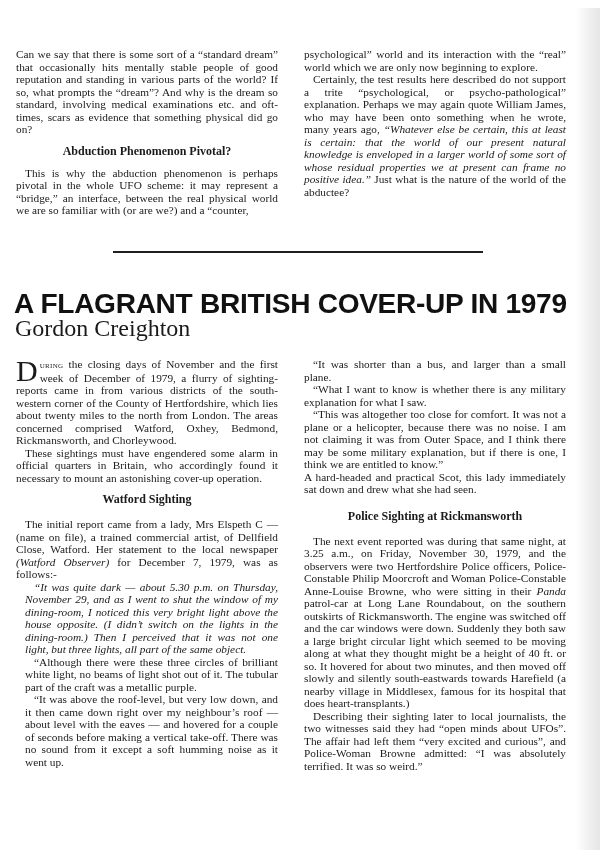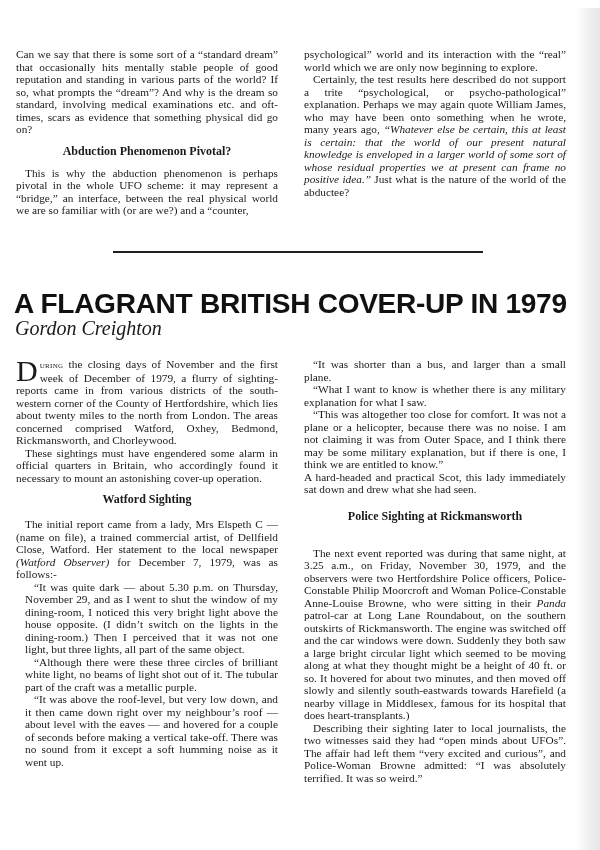--- a/index.html
+++ b/index.html
@@ -48,22 +48,21 @@
       letter-spacing: -0.3px;
       line-height: 30px;
       color: #111;
       white-space: nowrap;
       transform: scaleX(0.985);
       transform-origin: left top;
     }
     #byline {
       position: absolute; left: 15px; top: 309px;
       font-family: "Liberation Serif", "DejaVu Serif", serif;
-      font-style: italic;
-      font-size: 20px;
+      font-size: 24px;
       line-height: 22px;
       color: #1a1a1a;
     }
     #bottom-left { left: 16px; top: 350px; }
     #bottom-right { left: 304px; top: 350px; }
     .dropcap {
       float: left;
       font-size: 30px;
       line-height: 24px;
       margin: 1px 2px 0 0;
@@ -90,28 +89,28 @@
   <div id="divider"></div>
 
   <div id="headline">A FLAGRANT BRITISH COVER-UP IN 1979</div>
   <div id="byline">Gordon Creighton</div>
 
   <div class="col" id="bottom-left">
     <p class="noindent"><span class="dropcap">D</span><span class="smallcaps">uring</span><span> the closing days of November and the first week of December of 1979, a flurry of sighting-reports came in from various districts of the south-western corner of the County of Hertfordshire, which lies about twenty miles to the north from London. The areas concerned comprised Watford, Oxhey, Bedmond, Rickmansworth, and Chorleywood.</span></p>
     <p>These sightings must have engendered some alarm in official quarters in Britain, who accordingly found it necessary to mount an astonishing cover-up operation.</p>
     <h3 style="margin-bottom:12px;">Watford Sighting</h3>
     <p><span>The initial report came from a lady, Mrs Elspeth C — (name on file), a trained commercial artist, of Dellfield Close, Watford. Her statement to the local newspaper </span><em>(Watford Observer)</em><span> for December 7, 1979, was as follows:-</span></p>
-    <p class="quote" style="padding-left:9px;">“It was quite dark — about 5.30 p.m. on Thursday, November 29, and as I went to shut the window of my dining-room, I noticed this very bright light above the house opposite. (I didn’t switch on the lights in the dining-room.) Then I perceived that it was not one light, but three lights, all part of the same object.</p>
+    <p class="quote" style="padding-left:9px;font-style:italic;">“It was quite dark — about 5.30 p.m. on Thursday, November 29, and as I went to shut the window of my dining-room, I noticed this very bright light above the house opposite. (I didn’t switch on the lights in the dining-room.) Then I perceived that it was not one light, but three lights, all part of the same object.</p>
     <p class="quote" style="padding-left:9px;">“Although there were these three circles of brilliant white light, no beams of light shot out of it. The tubular part of the craft was a metallic purple.</p>
     <p class="quote" style="padding-left:9px;">“It was above the roof-level, but very low down, and it then came down right over my neighbour’s roof — about level with the eaves — and hovered for a couple of seconds before making a vertical take-off. There was no sound from it except a soft humming noise as it went up.</p>
   </div>
 
   <div class="col" id="bottom-right">
     <p>“It was shorter than a bus, and larger than a small plane.</p>
     <p>“What I want to know is whether there is any military explanation for what I saw.</p>
     <p>“This was altogether too close for comfort. It was not a plane or a helicopter, because there was no noise. I am not claiming it was from Outer Space, and I think there may be some military explanation, but if there is one, I think we are entitled to know.”</p>
     <p style="text-indent:0;">A hard-headed and practical Scot, this lady immediately sat down and drew what she had seen.</p>
-    <h3 style="margin-top:14px;margin-bottom:24px;">Police Sighting at Rickmansworth</h3>
+    <h3 style="margin-top:14px;margin-bottom:12px;">Police Sighting at Rickmansworth</h3>
     <p><span>The next event reported was during that same night, at 3.25 a.m., on Friday, November 30, 1979, and the observers were two Hertfordshire Police officers, Police-Constable Philip Moorcroft and Woman Police-Constable Anne-Louise Browne, who were sitting in their </span><em>Panda</em><span> patrol-car at Long Lane Roundabout, on the southern outskirts of Rickmansworth. The engine was switched off and the car windows were down. Suddenly they both saw a large bright circular light which seemed to be moving along at what they thought might be a height of 40 ft. or so. It hovered for about two minutes, and then moved off slowly and silently south-eastwards towards Harefield (a nearby village in Middlesex, famous for its hospital that does heart-transplants.)</span></p>
     <p>Describing their sighting later to local journalists, the two witnesses said they had “open minds about UFOs”. The affair had left them “very excited and curious”, and Police-Woman Browne admitted: “I was absolutely terrified. It was so weird.”</p>
   </div>
 
 </div>
 
 </body></html>

